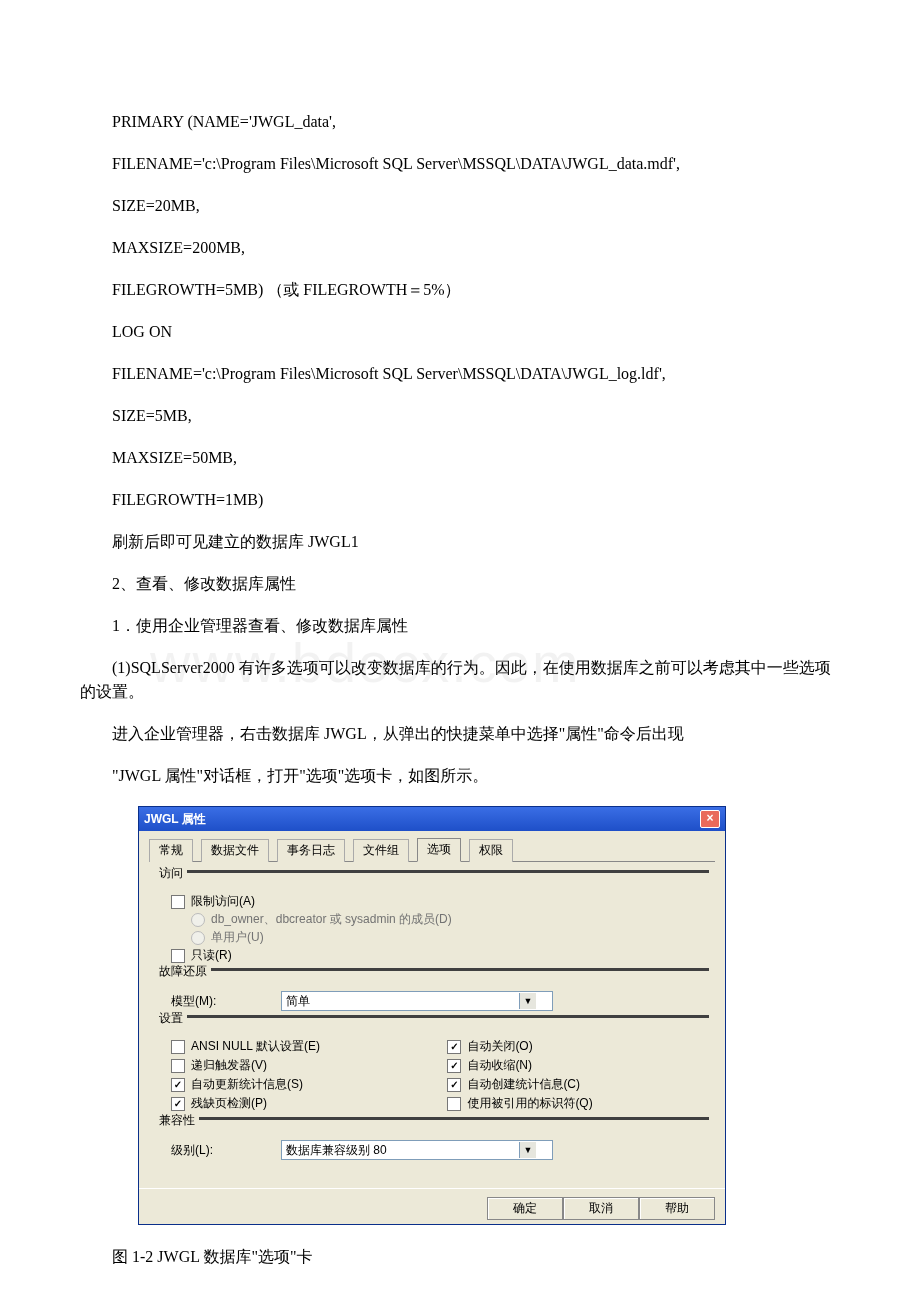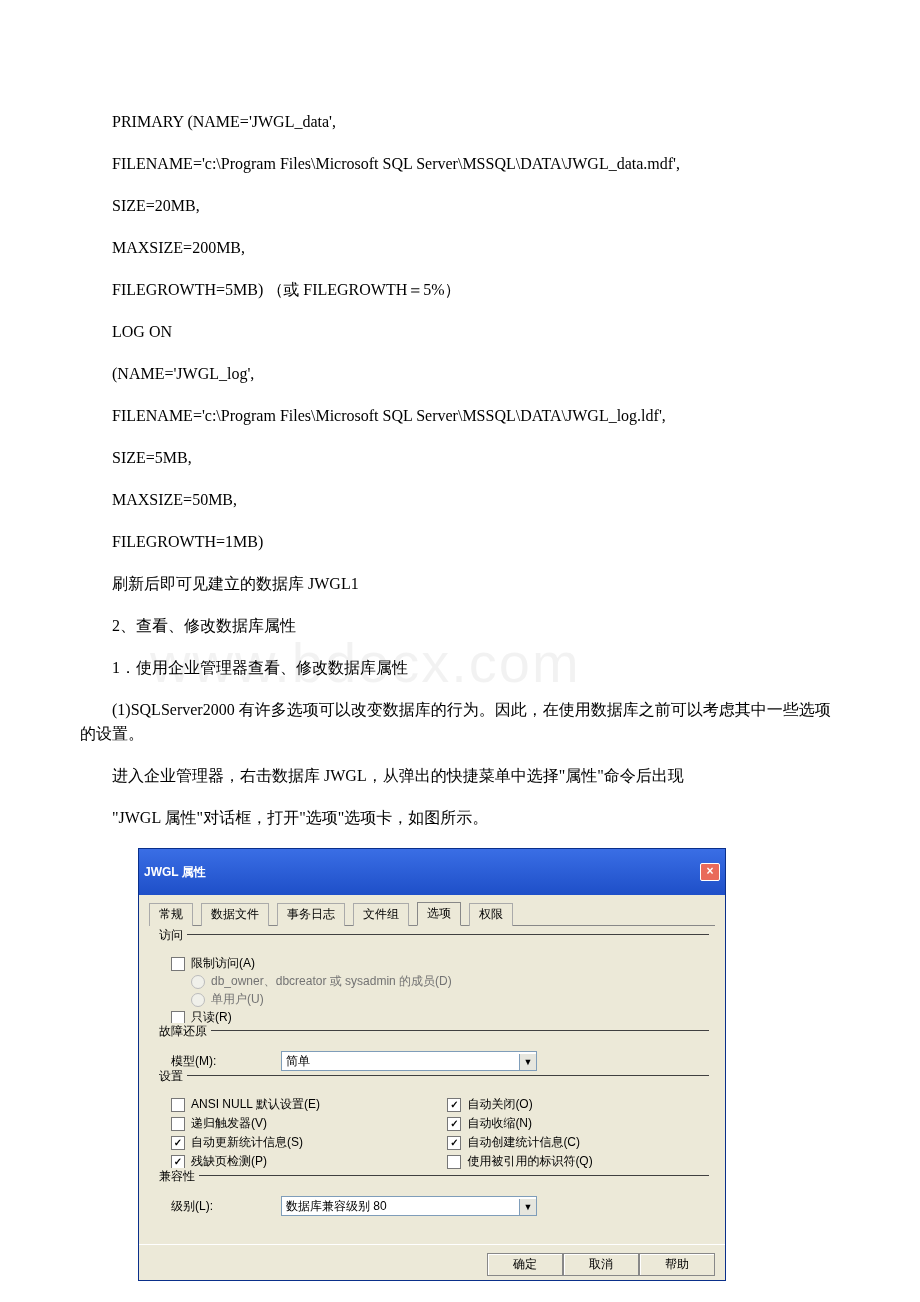--- a/index.html
+++ b/index.html
@@ -36,21 +36,21 @@
     width: 588px;
   }
   .dialog {
     border: 1px solid #0a2f8a;
     background: #ece9d8;
     font-family: "SimSun", Tahoma, sans-serif;
   }
   .titlebar {
     background: linear-gradient(to bottom, #3a6ee5, #1e4fc8);
     color: #fff;
-    padding: 14px 5px;
+    padding: 3px 5px;
     font-size: 12px;
     display: flex;
     align-items: center;
     justify-content: space-between;
     font-weight: bold;
     font-family: Tahoma, sans-serif;
   }
   .closebtn {
     width: 18px;
     height: 16px;
@@ -90,21 +90,21 @@
   .tab.inactive {
     border-color: #aaa;
     color:#000;
   }
   .tab.active {
     background: #ece9d8;
     border-bottom: 1px solid #ece9d8;
     font-weight: normal;
   }
   .fieldset {
-    border-top: 1px solid #404040;
+    border-top: 3px solid #404040;
     margin: 0 6px 4px 6px;
     position: relative;
     padding-top: 2px;
   }
   .fieldset-legend {
     position: relative;
     top: -10px;
     background: #ece9d8;
     padding: 0 4px;
     font-size: 12px;
@@ -130,23 +130,23 @@
   }
   .radio { border-radius: 50%; }
   .disabled { color: #737373; }
   .disabled .checkbox, .disabled .radio { border-color:#bbb; background:#f0f0ea;}
   .checked::after { content:"✓"; font-size:10px; color:#000; font-weight:bold;}
   .dropdown {
     border: 1px solid #7f9db9;
     background: #fff;
     height: 18px;
     display: flex;
-    align-items: flex-end;
+    align-items: center;
     justify-content: space-between;
-    padding: 0 0 0 4px;
+    padding: 0 16px 0 4px;
     font-size: 12px;
   }
   .dropdown .arrow {
     width: 16px;
     height: 16px;
     border-left: 1px solid #7f9db9;
     background: #e6e6de;
     text-align: center;
     font-size: 9px;
     line-height: 16px;
@@ -178,21 +178,20 @@
 </head>
 <body>
 
 <div class="page">
   <p class="para indent">PRIMARY (NAME='JWGL_data',</p>
   <p class="para indent">FILENAME='c:\Program Files\Microsoft SQL Server\MSSQL\DATA\JWGL_data.mdf',</p>
   <p class="para indent">SIZE=20MB,</p>
   <p class="para indent">MAXSIZE=200MB,</p>
   <p class="para indent"> FILEGROWTH=5MB) （或 FILEGROWTH＝5%）</p>
   <p class="para indent">LOG ON</p>
-  <p class="para indent"> (NAME='JWGL_log',</p>
   <p class="para indent">FILENAME='c:\Program Files\Microsoft SQL Server\MSSQL\DATA\JWGL_log.ldf',</p>
   <p class="para indent">SIZE=5MB,</p>
   <p class="para indent">MAXSIZE=50MB,</p>
   <p class="para indent">FILEGROWTH=1MB)</p>
   <p class="para indent">刷新后即可见建立的数据库 JWGL1</p>
   <p class="para indent">2、查看、修改数据库属性</p>
   <p class="para indent">1．使用企业管理器查看、修改数据库属性</p>
   <div class="watermark">www.bdocx.com</div>
   <p class="para indent">(1)SQLServer2000 有许多选项可以改变数据库的行为。因此，在使用数据库之前可以考虑其中一些选项的设置。</p>
   <p class="para indent">进入企业管理器，右击数据库 JWGL，从弹出的快捷菜单中选择"属性"命令后出现</p>

